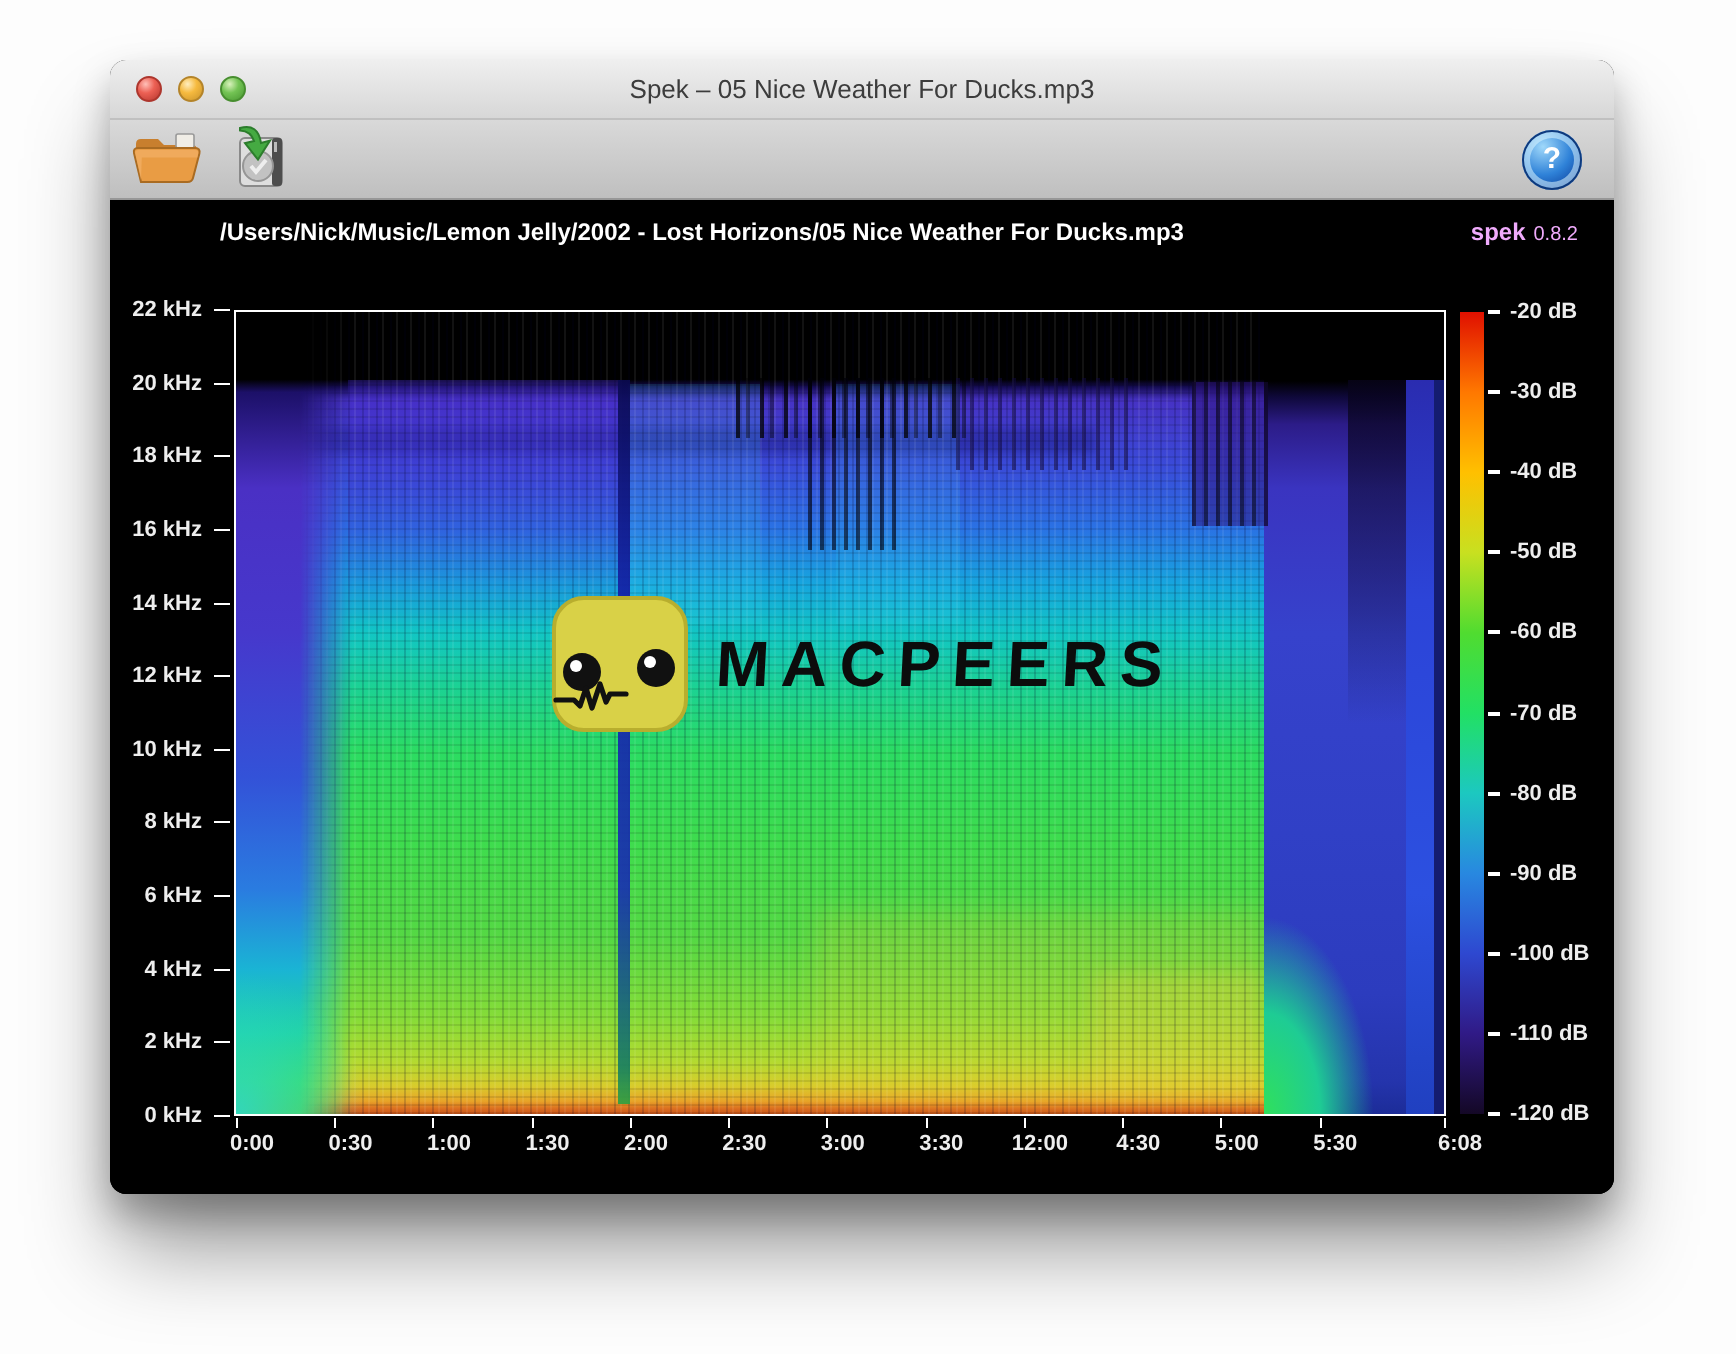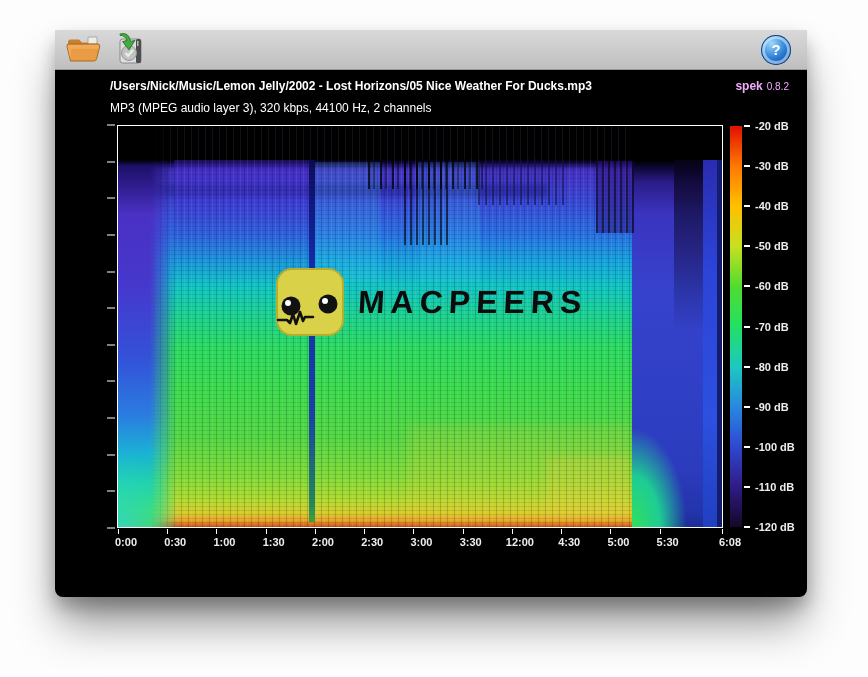--- a/index.html
+++ b/index.html
@@ -108,20 +108,28 @@
   .watermark { position:absolute; left:158px; top:142px; display:flex; align-items:center; gap:14px; z-index:5; }
   .wm-icon { width:68px; height:68px; }
   .wm-text .brand { font-size:32px; font-weight:800; letter-spacing:6px; color:#0c0c0c; transform:skewX(-3deg); }
   .wm-text .tagline { font-size:21px; font-weight:700; letter-spacing:1px; color:#101010; margin-top:3px; }
 </style>
 </head>
 <body>
 
 <div class="window">
 
+  <div class="titlebar">
+    <div class="lights">
+      <span class="light red"></span>
+      <span class="light yellow"></span>
+      <span class="light green"></span>
+    </div>
+    <span class="title">Spek – 05 Nice Weather For Ducks.mp3</span>
+  </div>
 
   <div class="toolbar">
     <button class="toolbtn" title="">
       <span>
         <svg width="36" height="30" viewBox="0 0 36 30">
           <path d="M3 9 q0-2.5 2.5-2.5 h8.5 l3 3 h14 q2.5 0 2.5 2.5 v3 H3 Z" fill="#c87f2e"></path>
           <rect x="23" y="4" width="9" height="7" rx="1" fill="#f0ede6" stroke="#999" stroke-width=".8"></rect>
           <path d="M5.5 28 L2 13.5 q-.5-2.5 2-2.5 h28.5 q2.8 0 2.2 2.8 L31.5 26 q-.5 2-2.8 2 Z" fill="#e99c44" stroke="#a96b22" stroke-width="1"></path>
           <path d="M5.5 27 L2.6 13.8 q-.3-1.8 1.6-1.8 h28.3 q2 0 1.6 2 l-.4 1.8 H5.9 Z" fill="#f2b066" opacity=".7"></path>
         </svg>
@@ -143,22 +151,35 @@
       <span>?</span>
     </button>
   </div>
 
   <div class="content">
 
     <div class="hdr1">/Users/Nick/Music/Lemon Jelly/2002 - Lost Horizons/05 Nice Weather For Ducks.mp3</div>
     <div class="hdr-ver">
       <b>spek</b><span class="vnum">0.8.2</span>
     </div>
-    <div class="hdr2">MP3 (MPEG audio layer 3), 320 kbps, 44100 Hz, 2 channels</div>
-
+
+    <div class="ylabels">
+        <div class="ylab" style="top:0%">22 kHz</div>
+        <div class="ylab" style="top:9.090909090909092%">20 kHz</div>
+        <div class="ylab" style="top:18.181818181818183%">18 kHz</div>
+        <div class="ylab" style="top:27.27272727272727%">16 kHz</div>
+        <div class="ylab" style="top:36.36363636363637%">14 kHz</div>
+        <div class="ylab" style="top:45.45454545454545%">12 kHz</div>
+        <div class="ylab" style="top:54.54545454545454%">10 kHz</div>
+        <div class="ylab" style="top:63.63636363636363%">8 kHz</div>
+        <div class="ylab" style="top:72.72727272727273%">6 kHz</div>
+        <div class="ylab" style="top:81.81818181818183%">4 kHz</div>
+        <div class="ylab" style="top:90.9090909090909%">2 kHz</div>
+        <div class="ylab" style="top:100%">0 kHz</div>
+      </div>
     <div class="yticks">
         <div class="ytick" style="top:0%"></div>
         <div class="ytick" style="top:9.090909090909092%"></div>
         <div class="ytick" style="top:18.181818181818183%"></div>
         <div class="ytick" style="top:27.27272727272727%"></div>
         <div class="ytick" style="top:36.36363636363637%"></div>
         <div class="ytick" style="top:45.45454545454545%"></div>
         <div class="ytick" style="top:54.54545454545454%"></div>
         <div class="ytick" style="top:63.63636363636363%"></div>
         <div class="ytick" style="top:72.72727272727273%"></div>

